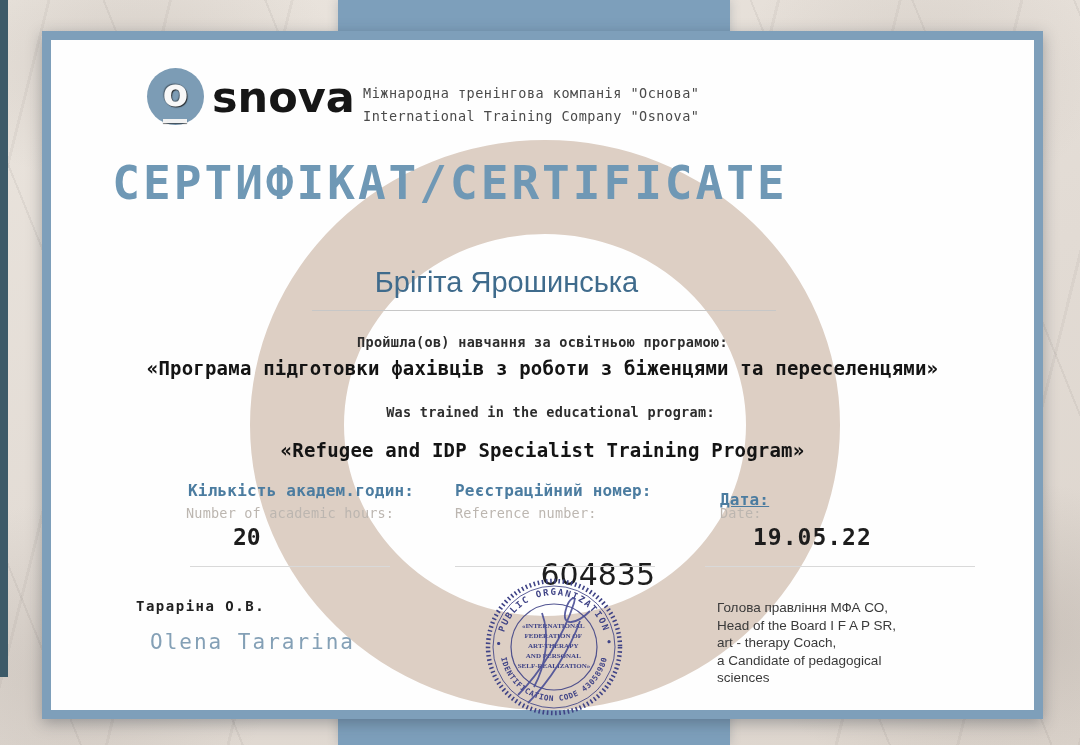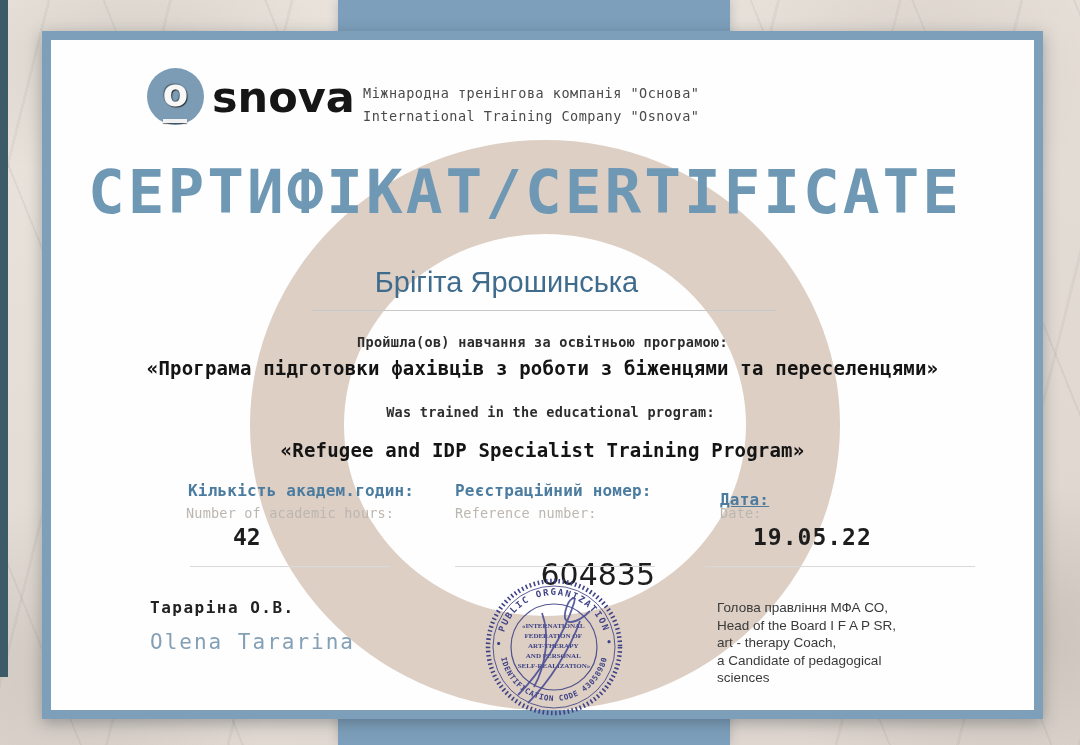--- a/index.html
+++ b/index.html
@@ -30,38 +30,38 @@
     font-family:"DejaVu Sans",sans-serif;font-weight:bold;font-size:37px;color:#f8f8f8;
     text-shadow:1px 1px 1px rgba(25,25,25,.85),-1px -1px 1px rgba(25,25,25,.45);line-height:48px;}
   .logo-o-bar{position:absolute;left:163px;top:119px;width:24px;height:4px;background:#f2f2f2;
     box-shadow:0 1px 1px rgba(25,25,25,.6);}
   .logo-word{position:absolute;left:212px;top:72px;font-family:"DejaVu Sans",sans-serif;
     font-weight:800;font-size:43px;color:#161616;letter-spacing:0;}
   .tagline{position:absolute;left:363px;top:82px;font-size:13.5px;color:#4a4a4a;
     letter-spacing:.5px;line-height:23px;font-weight:500;}
   
   .title{position:absolute;left:42px;top:156px;width:816px;text-align:center;
-    font-size:61px;font-weight:bold;color:#6f98b5;letter-spacing:3px;padding-left:46px;}
+    font-size:46px;font-weight:bold;color:#6f98b5;letter-spacing:3px;}
   
   .name{position:absolute;left:42px;top:266px;width:929px;text-align:center;
     font-family:"Liberation Sans",sans-serif;font-size:29px;color:#3f6b8c;}
   .name-line{position:absolute;left:312px;top:310px;width:464px;height:1px;background:#c7c7c7;}
   
   .intro{position:absolute;left:42px;width:1001px;text-align:center;font-size:13.5px;
     font-weight:bold;color:#2d2d2d;letter-spacing:.3px;}
   .prog{position:absolute;left:42px;width:1001px;text-align:center;font-size:19px;
     font-weight:bold;color:#141414;letter-spacing:.2px;}
   .intro-uk{top:334px;} .prog-uk{top:357px;} .intro-en{top:404px;margin-left:8px;} .prog-en{top:427px;margin-top:12px;}
   
   .f-label{position:absolute;font-size:16px;font-weight:bold;color:#4b7ca0;letter-spacing:.2px;}
   .f-sub{position:absolute;font-size:13.5px;color:#bcb6b0;letter-spacing:.2px;}
   .f-value{position:absolute;font-size:23px;font-weight:bold;color:#1d1d1d;}
   .f-line{position:absolute;top:566px;height:1px;background:#d9d9d9;}
   
-  .sig-uk{position:absolute;left:150px;top:598px;font-size:16px;font-weight:bold;color:#212121;
+  .sig-uk{position:absolute;left:136px;top:598px;font-size:14px;font-weight:bold;color:#212121;
     letter-spacing:1.5px;}
   .sig-en{position:absolute;left:150px;top:630px;font-size:21px;color:#84a0b6;letter-spacing:2px;}
   
   .cred{position:absolute;left:693px;top:599px;width:270px;
     font-family:"Liberation Sans",sans-serif;font-size:13.5px;color:#3a3a3a;line-height:17.5px;margin-left:24px;}
   
   .seal{position:absolute;left:484px;top:577px;width:140px;height:140px;}
   .seal text{fill:#3f4386;}
 </style>
 </head>
@@ -89,21 +89,21 @@
   <div class="name">Брігіта Ярошинська</div>
   <div class="name-line"></div>
 
   <div class="intro intro-uk">Пройшла(ов) навчання за освітньою програмою:</div>
   <div class="prog prog-uk">«Програма підготовки фахівців з роботи з біженцями та переселенцями»</div>
   <div class="intro intro-en">Was trained in the educational program:</div>
   <div class="prog prog-en">«Refugee and IDP Specialist Training Program»</div>
 
   <div class="f-label" style="left:188px;top:481px;">Кількість академ.годин:</div>
   <div class="f-sub" style="left:186px;top:505px;">Number of academic hours:</div>
-  <div class="f-value" style="left:233px;top:524px;">42</div>
+  <div class="f-value" style="left:233px;top:524px;">20</div>
   <div class="f-line" style="left:190px;width:200px;"></div>
 
   <div class="f-label" style="left:455px;top:481px;">Реєстраційний номер:</div>
   <div class="f-sub" style="left:455px;top:505px;">Reference number:</div>
   <div class="f-value" style="left:455px;top:517px;width:200px;text-align:right;font-family:'DejaVu Sans',sans-serif;font-weight:400;font-size:30px;margin-top:40px;">604835</div>
   <div class="f-line" style="left:455px;width:200px;"></div>
 
   <div class="f-label" style="left:720px;top:490px;text-decoration:underline;">Дата:</div>
   <div class="f-sub" style="left:720px;top:505px;">Date:</div>
   <div class="f-value" style="left:753px;top:524px;letter-spacing:1px;">19.05.22</div>

